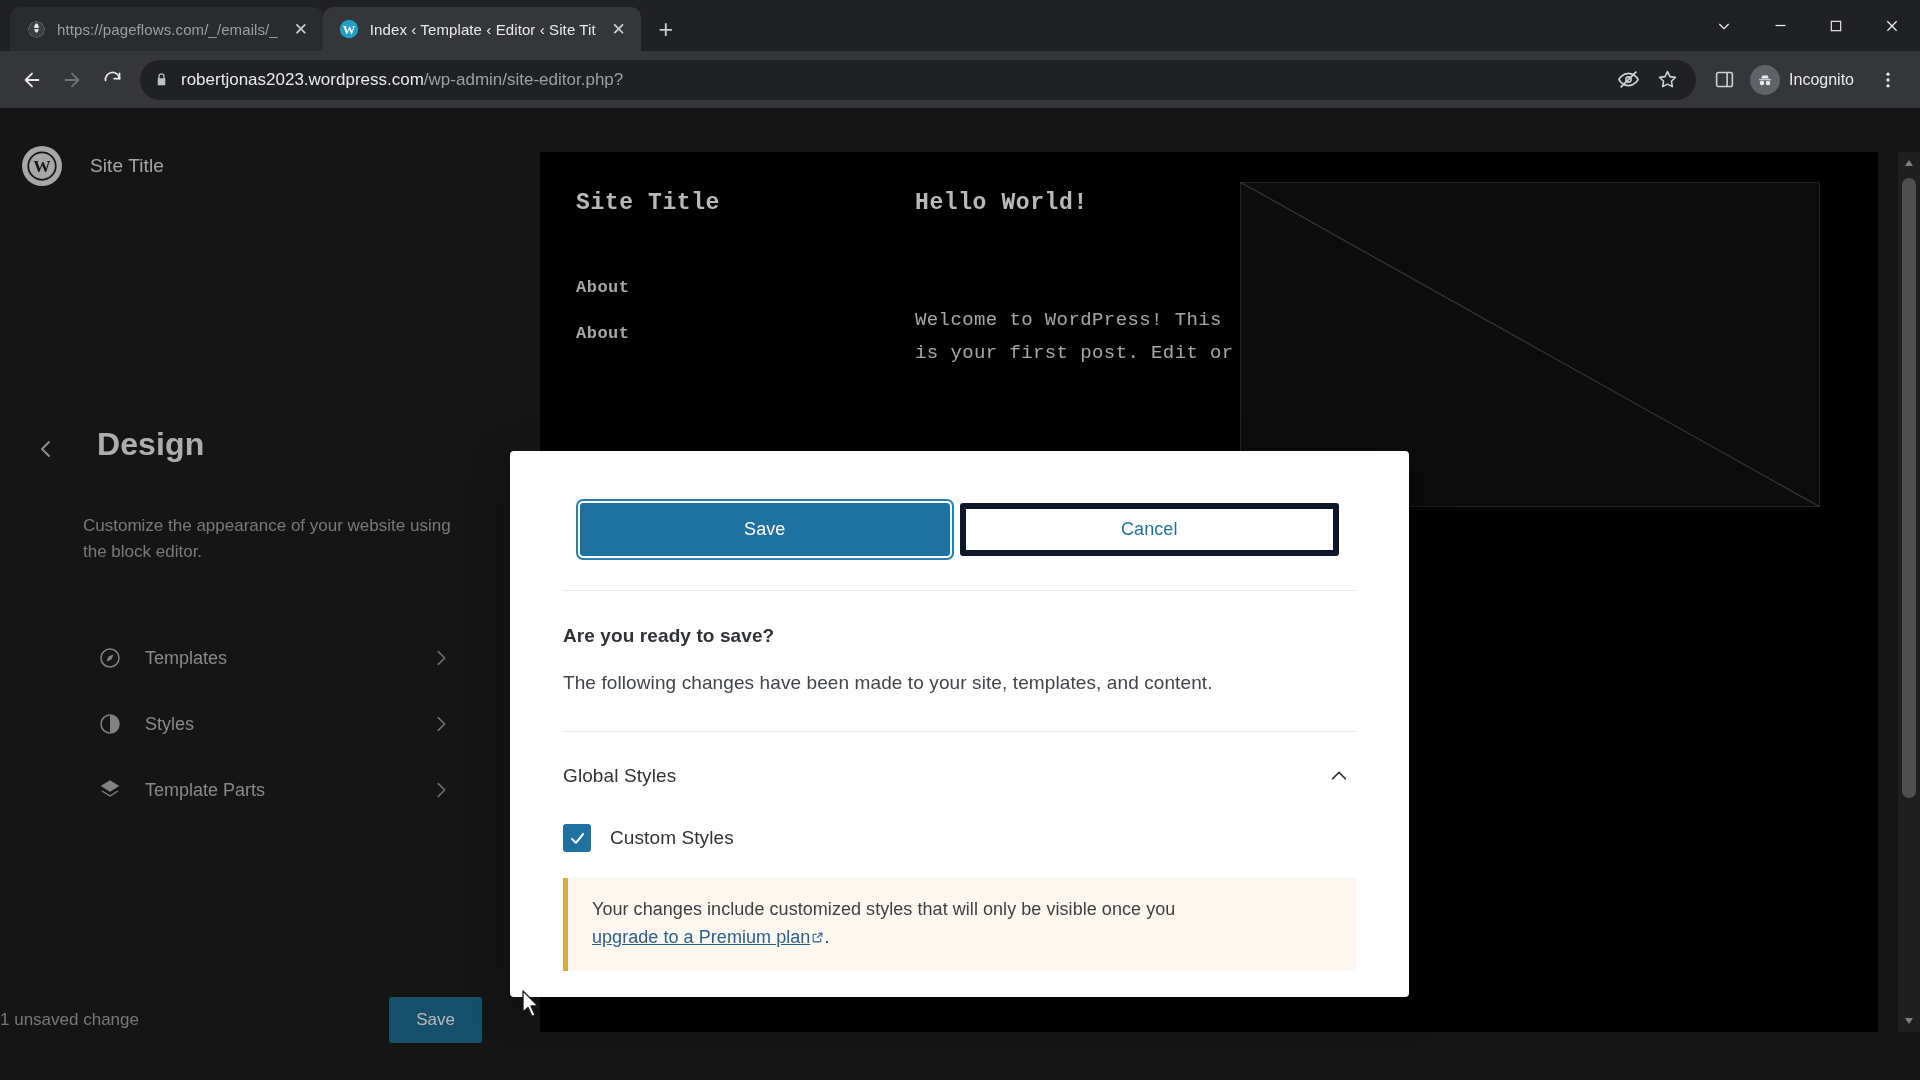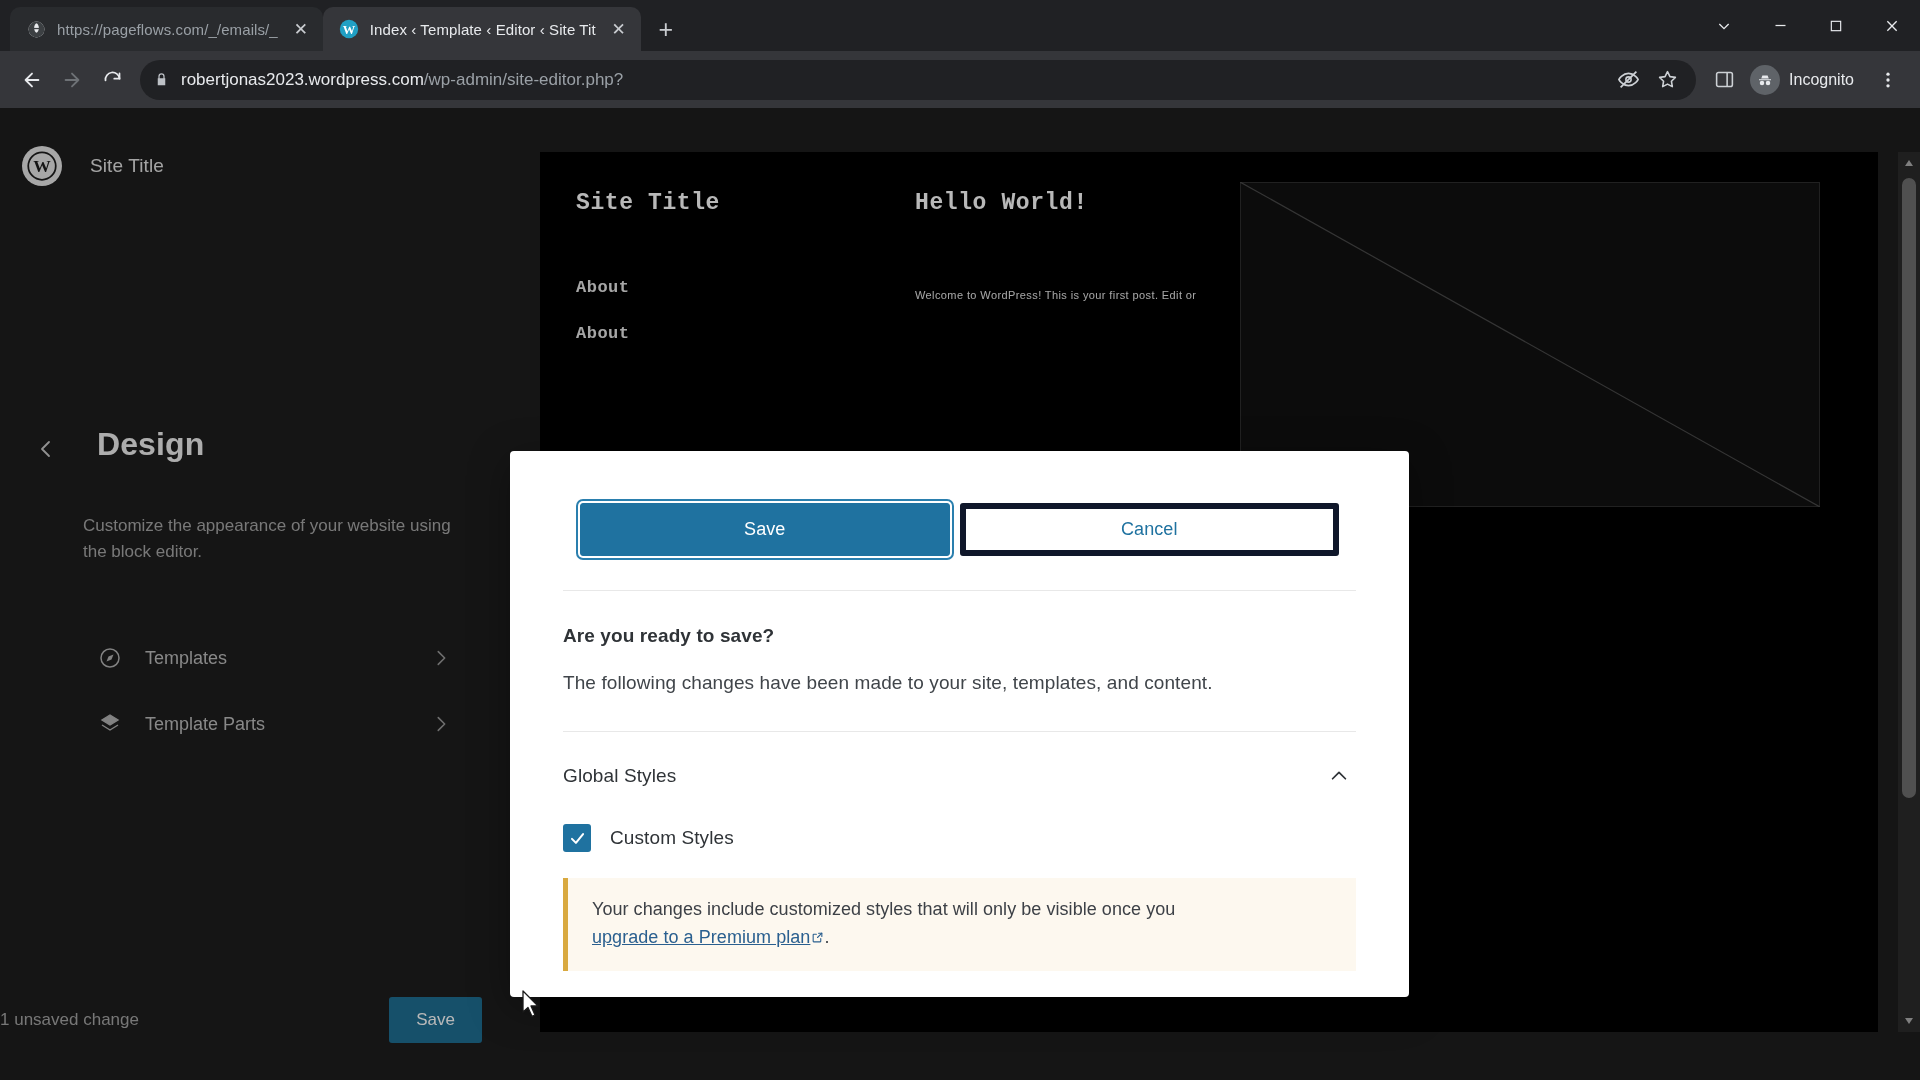--- a/index.html
+++ b/index.html
@@ -143,22 +143,22 @@
   .cv-h {
     font-family:"Liberation Mono", monospace; color:#ffffff;
     font-size:23px; font-weight:700; letter-spacing:.6px;
   }
   .cv-sub {
     font-family:"Liberation Mono", monospace; color:#e6e6e6;
     font-size:17px; font-weight:700; margin-top:62px; letter-spacing:.5px;
   }
   .cv-sub2 { margin-top:27px; }
   .cv-body {
-    font-family:Liberation Sans, sans-serif; color:#e6e6e6;
-    font-size:11px; line-height:1.75; margin-top:70px; letter-spacing:.4px;
+    font-family:Liberation Mono, monospace; color:#e6e6e6;
+    font-size:19px; line-height:1.75; margin-top:88px; letter-spacing:.4px;
   }
   .cv-placeholder {
     position:absolute; left:700px; top:30px; width:580px; height:325px;
     background:#111111; overflow:hidden;
   }
   .cv-placeholder svg { position:absolute; inset:0; }
 
   .cv-scrollbar {
     position:absolute; right:0; top:44px; width:22px; height:880px;
     background:#2b2b2b;
@@ -386,20 +386,34 @@
           </span>
           <span class="wp-item-label">Templates</span>
           <span class="wp-item-chev">
             <svg width="22" height="22" viewBox="0 0 24 24" fill="none" stroke="#9a9a9a" stroke-width="1.7" stroke-linecap="round" stroke-linejoin="round">
                 <path d="M9 5l7 7-7 7"></path>
               </svg>
           </span>
         </div>
         <div class="wp-item">
           <span class="wp-item-icon">
+            <svg width="24" height="24" viewBox="0 0 24 24">
+                <circle cx="12" cy="12" r="9" fill="none" stroke="#b4b4b4" stroke-width="1.5"></circle>
+                <path d="M12 3a9 9 0 010 18z" fill="#b4b4b4"></path>
+              </svg>
+          </span>
+          <span class="wp-item-label">Styles</span>
+          <span class="wp-item-chev">
+            <svg width="22" height="22" viewBox="0 0 24 24" fill="none" stroke="#9a9a9a" stroke-width="1.7" stroke-linecap="round" stroke-linejoin="round">
+                <path d="M9 5l7 7-7 7"></path>
+              </svg>
+          </span>
+        </div>
+        <div class="wp-item">
+          <span class="wp-item-icon">
             <svg width="24" height="24" viewBox="0 0 24 24" fill="none" stroke="#b4b4b4" stroke-width="1.4">
                 <path d="M12 3l8 5-8 5-8-5z" fill="#b4b4b4"></path>
                 <path d="M4 13l8 5 8-5"></path>
               </svg>
           </span>
           <span class="wp-item-label">Template Parts</span>
           <span class="wp-item-chev">
             <svg width="22" height="22" viewBox="0 0 24 24" fill="none" stroke="#9a9a9a" stroke-width="1.7" stroke-linecap="round" stroke-linejoin="round">
                 <path d="M9 5l7 7-7 7"></path>
               </svg>

